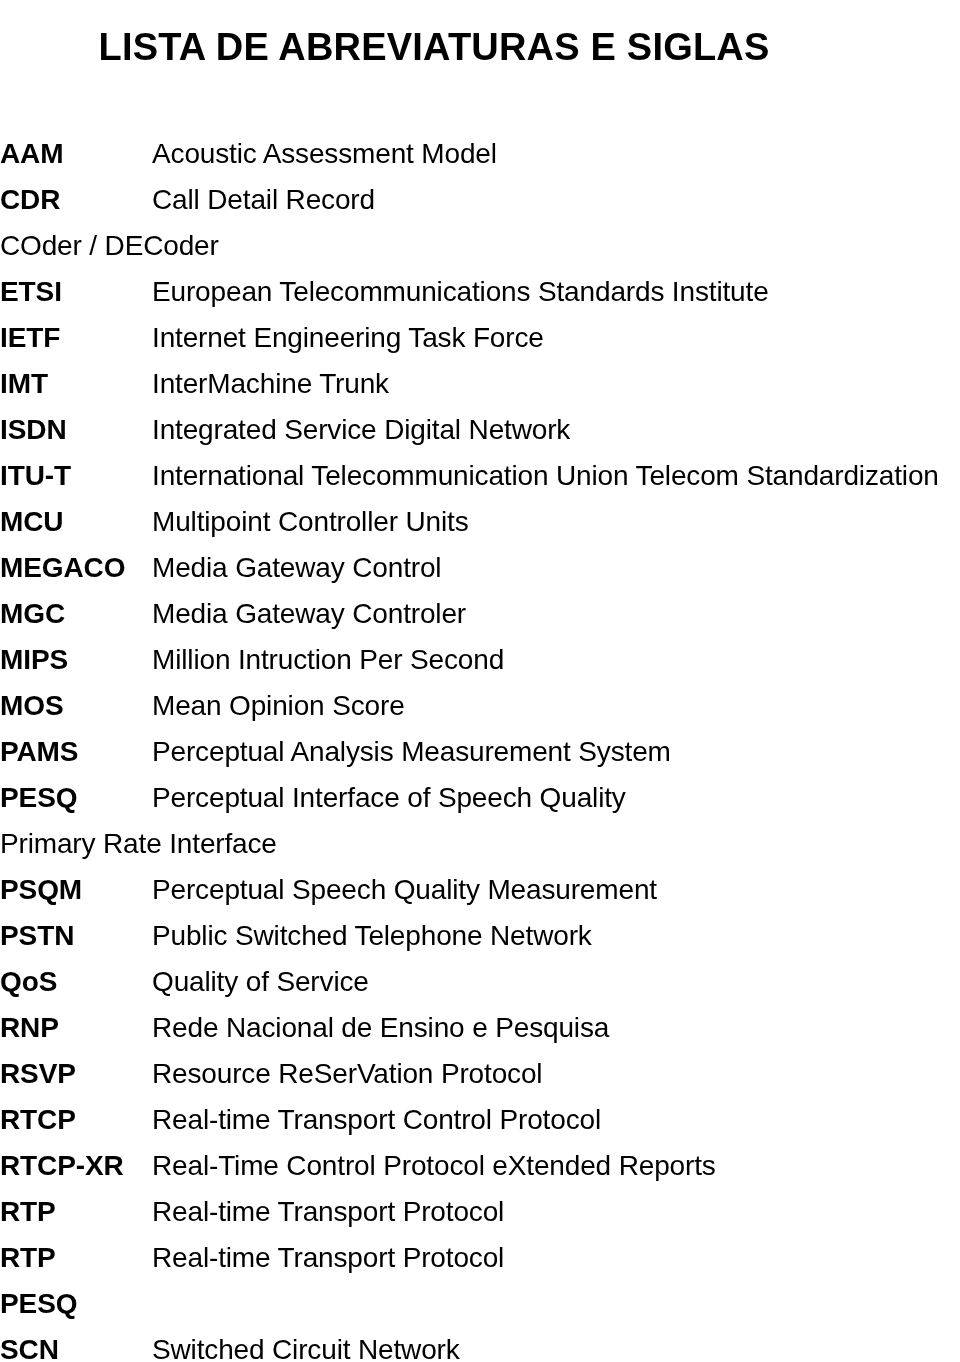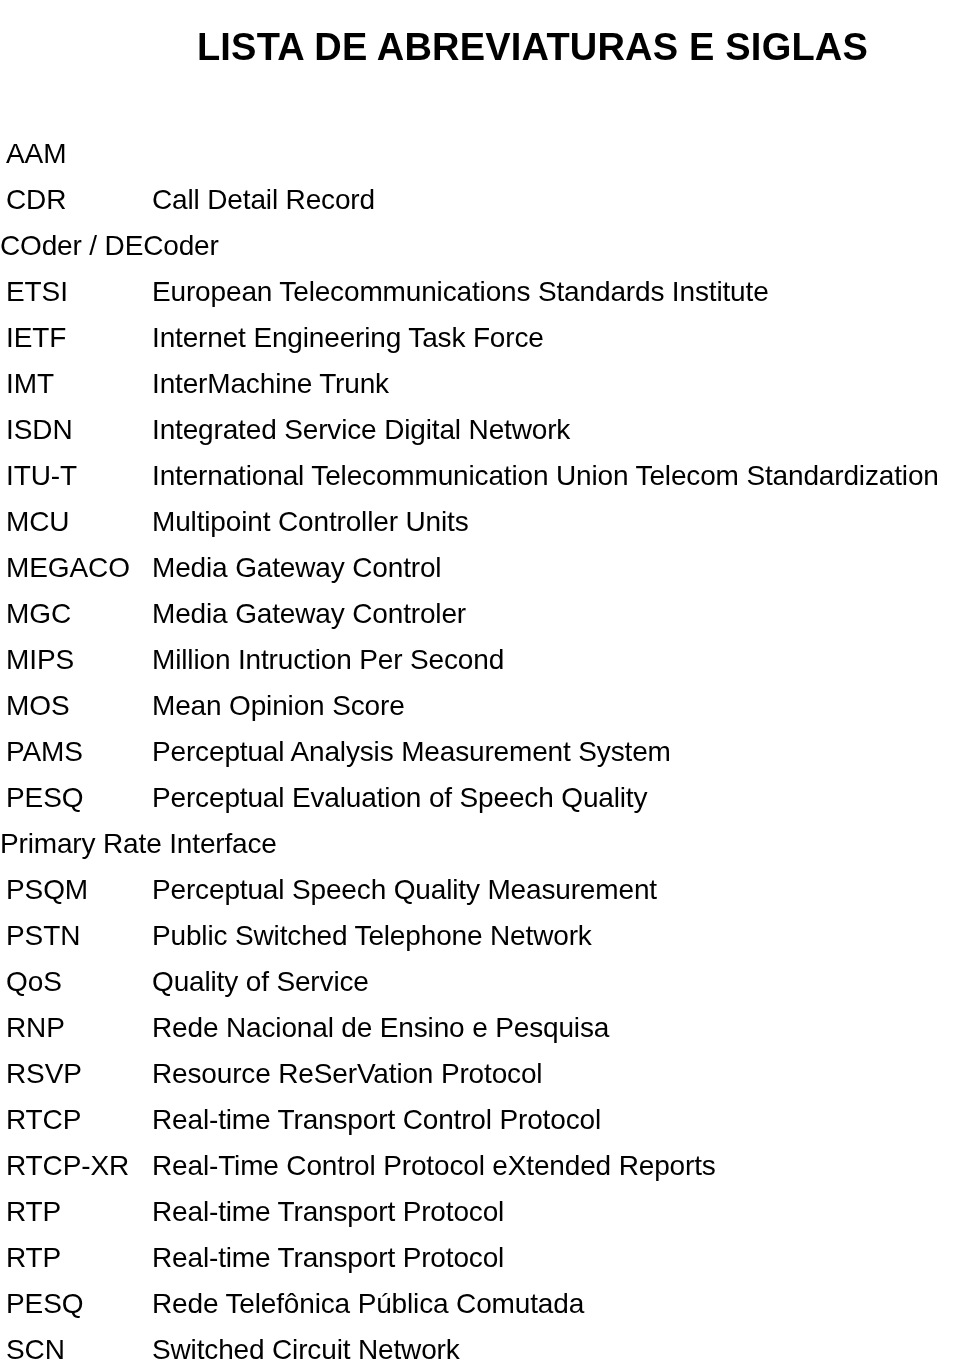--- a/index.html
+++ b/index.html
@@ -19,21 +19,21 @@
     position: relative;
     width: 960px;
     height: 1362px;
     box-sizing: border-box;
   }
   .page-title {
     position: absolute;
     left: 0;
     top: 0;
     width: 868px;
-    text-align: right;
+    text-align: center;
     font-weight: bold;
     font-size: 38px;
     line-height: 44px;
     letter-spacing: 0.2px;
     white-space: nowrap;
   }
   .abbrev-list {
     position: absolute;
     left: 0;
     top: 131px;
@@ -42,41 +42,42 @@
   .abbrev-row {
     display: flex;
     align-items: baseline;
     height: 46px;
     line-height: 46px;
     white-space: nowrap;
   }
   .abbrev-term {
     flex: 0 0 152px;
     width: 152px;
-    padding-left: 6px;
     box-sizing: border-box;
     font-size: 28px;
     letter-spacing: -0.1px;
+    font-weight: bold;
   }
   .abbrev-def {
     flex: 1 1 auto;
     font-size: 28px;
     letter-spacing: -0.15px;
   }
 </style>
 </head>
 <body>
 
 <div class="page">
 
   <h1 class="page-title">LISTA DE ABREVIATURAS E SIGLAS</h1>
 
   <div class="abbrev-list">
       <div class="abbrev-row">
         <div class="abbrev-term">AAM</div>
+        <div class="abbrev-def">Acoustic Assessment Model</div>
       </div>
       <div class="abbrev-row">
         <div class="abbrev-term">CDR</div>
         <div class="abbrev-def">Call Detail Record</div>
       </div>
       <div class="abbrev-row">
         <div class="abbrev-def">COder / DECoder</div>
       </div>
       <div class="abbrev-row">
         <div class="abbrev-term">ETSI</div>
@@ -117,21 +118,21 @@
       <div class="abbrev-row">
         <div class="abbrev-term">MOS</div>
         <div class="abbrev-def">Mean Opinion Score</div>
       </div>
       <div class="abbrev-row">
         <div class="abbrev-term">PAMS</div>
         <div class="abbrev-def">Perceptual Analysis Measurement System</div>
       </div>
       <div class="abbrev-row">
         <div class="abbrev-term">PESQ</div>
-        <div class="abbrev-def">Perceptual Evaluation of Speech Quality</div>
+        <div class="abbrev-def">Perceptual Interface of Speech Quality</div>
       </div>
       <div class="abbrev-row">
         <div class="abbrev-def">Primary Rate Interface</div>
       </div>
       <div class="abbrev-row">
         <div class="abbrev-term">PSQM</div>
         <div class="abbrev-def">Perceptual Speech Quality Measurement</div>
       </div>
       <div class="abbrev-row">
         <div class="abbrev-term">PSTN</div>
@@ -160,21 +161,20 @@
       <div class="abbrev-row">
         <div class="abbrev-term">RTP</div>
         <div class="abbrev-def">Real-time Transport Protocol</div>
       </div>
       <div class="abbrev-row">
         <div class="abbrev-term">RTP</div>
         <div class="abbrev-def">Real-time Transport Protocol</div>
       </div>
       <div class="abbrev-row">
         <div class="abbrev-term">PESQ</div>
-        <div class="abbrev-def">Rede Telefônica Pública Comutada</div>
       </div>
       <div class="abbrev-row">
         <div class="abbrev-term">SCN</div>
         <div class="abbrev-def">Switched Circuit Network</div>
       </div>
     </div>
 
 </div>
 
 </body></html>

